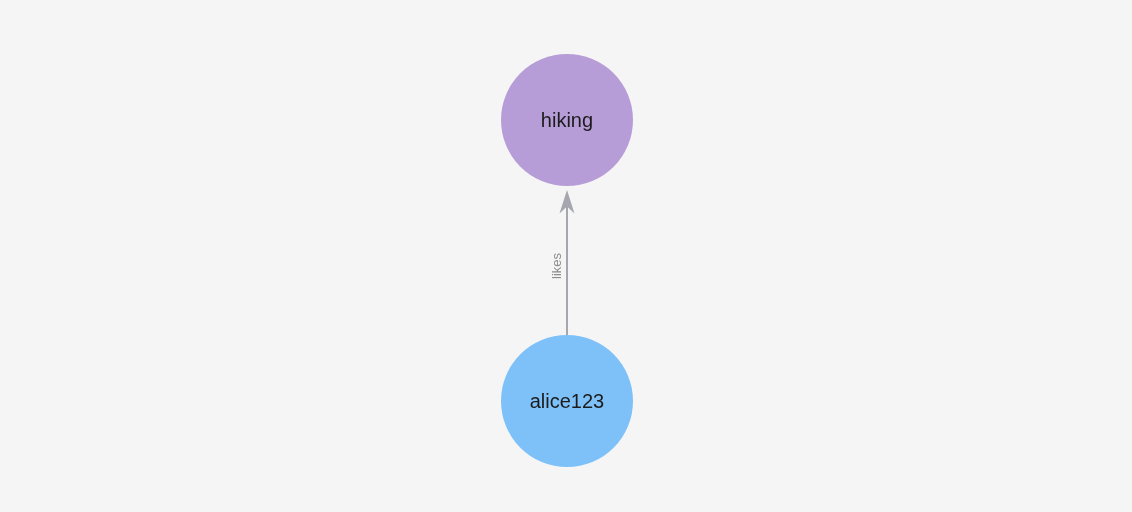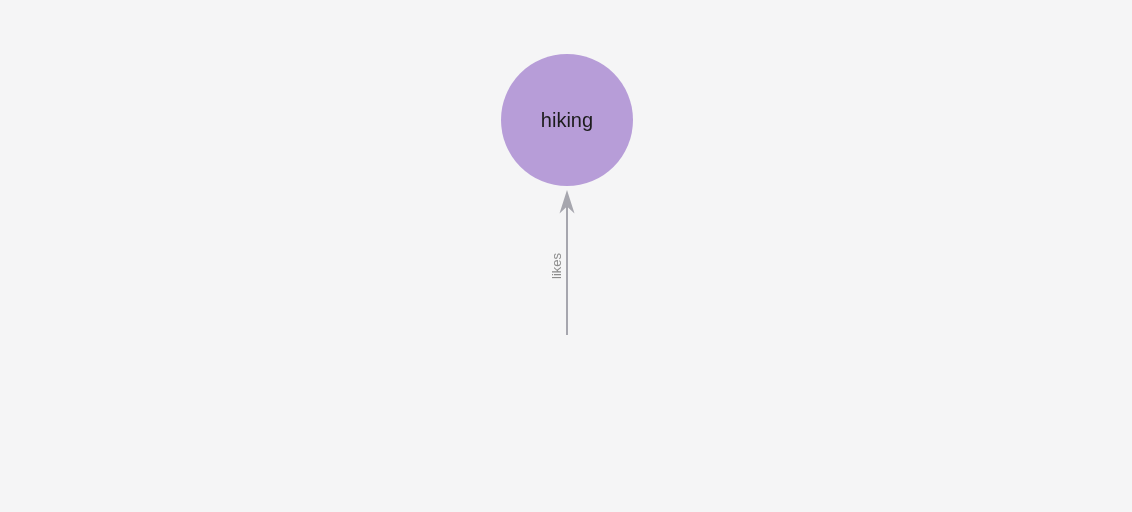--- a/index.html
+++ b/index.html
@@ -49,14 +49,17 @@
     <line x1="567" y1="335" x2="567" y2="206" stroke-width="2" stroke="#a6a6ae"></line>
     <polygon points="567,190 559.5,213.5 567,206.5 574.5,213.5" fill="#a6a6ae"></polygon>
   </svg>
 
   <div class="edge-label" style="left: 556px; top: 266px; color: rgb(140, 140, 140);">likes</div>
 
   <div class="node" style="left: 501px; top: 54px; width: 132px; height: 132px; background: rgb(183, 157, 216); color: rgb(28, 28, 28);">
     <span class="node-label">hiking</span>
   </div>
 
+  <div class="node" style="left: 501px; top: 335px; width: 132px; height: 132px; background: rgb(125, 193, 248); color: rgb(28, 28, 28);">
+    <span class="node-label">alice123</span>
+  </div>
 
 </div>
 
 </body></html>

